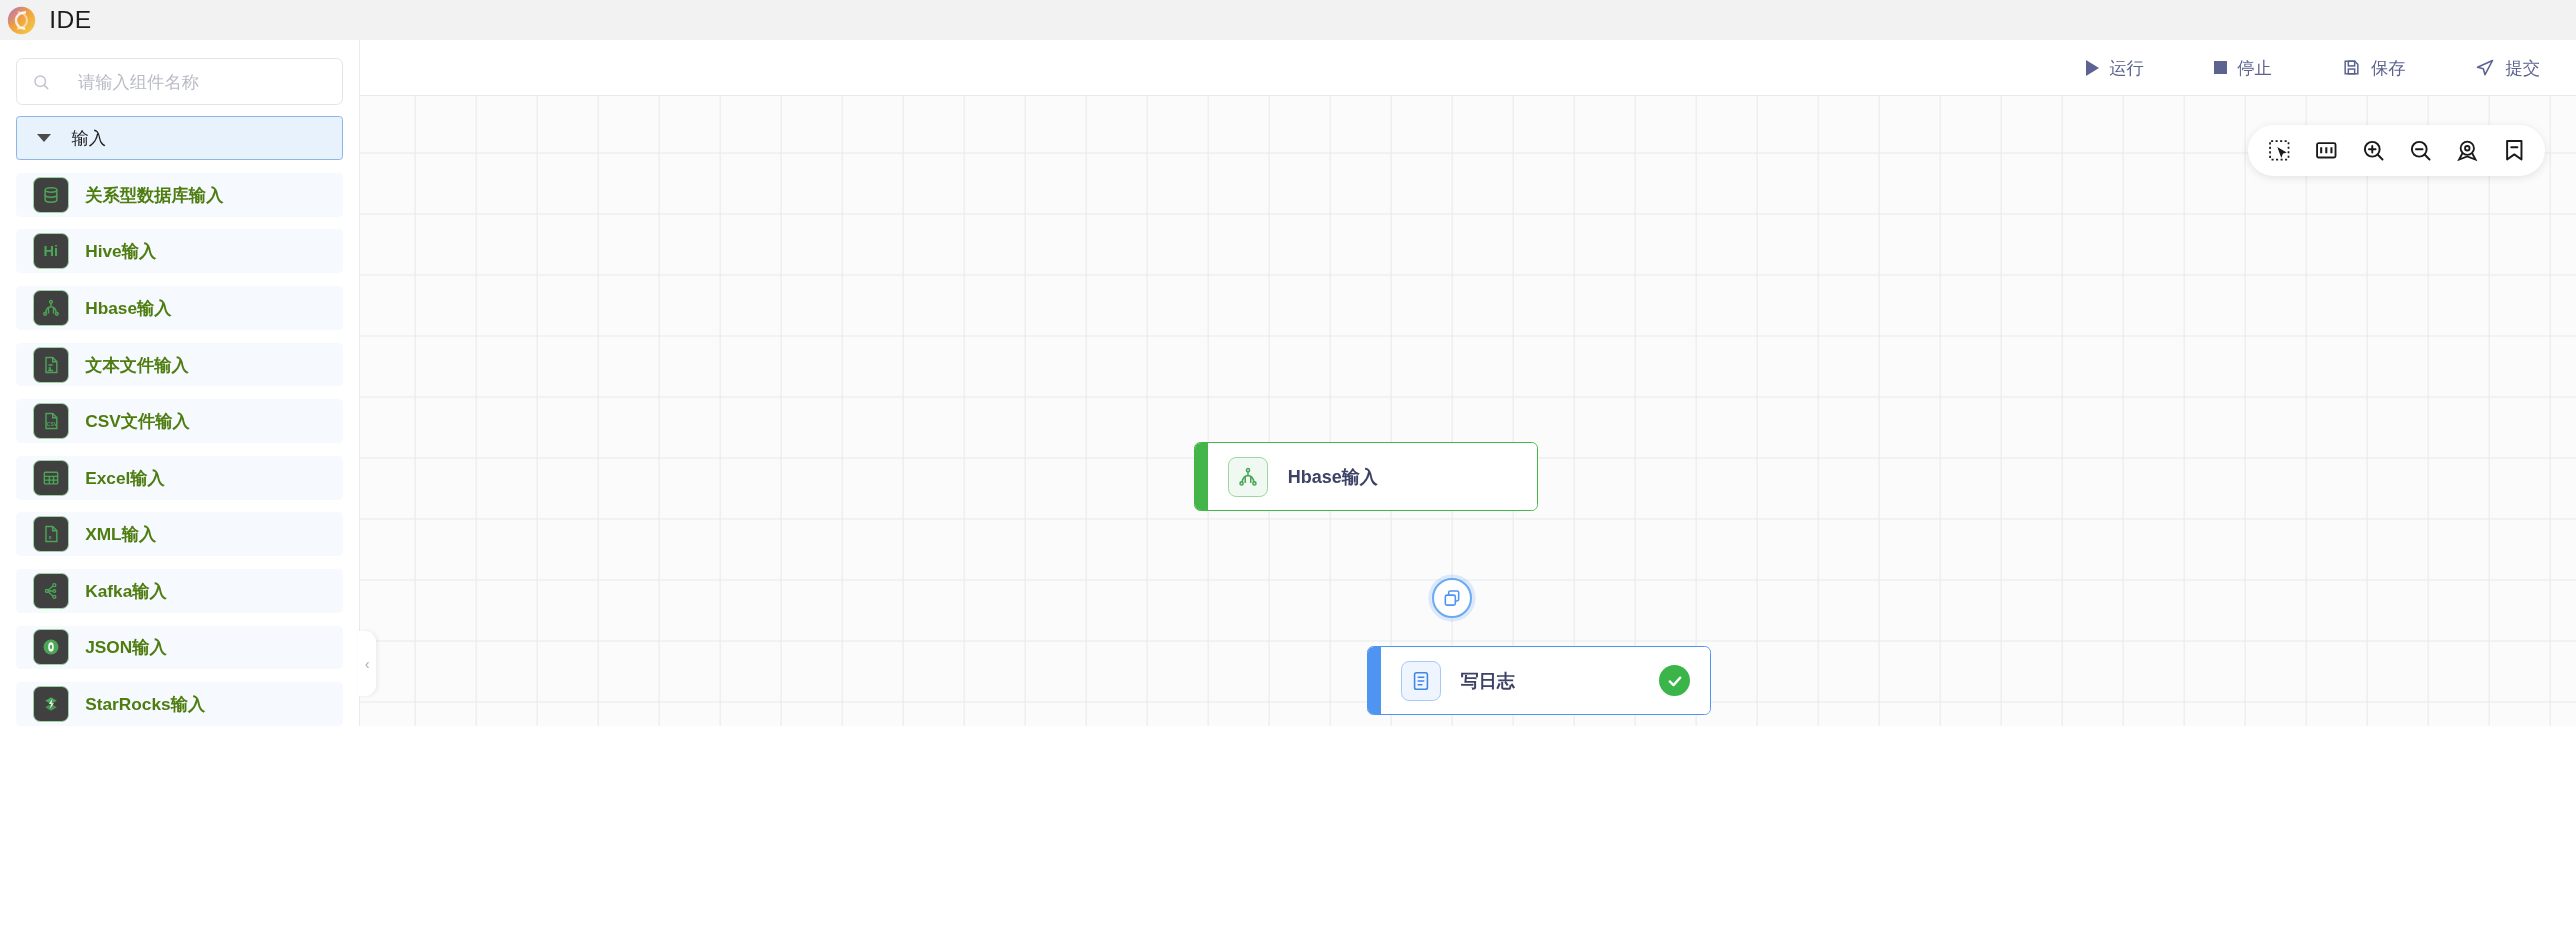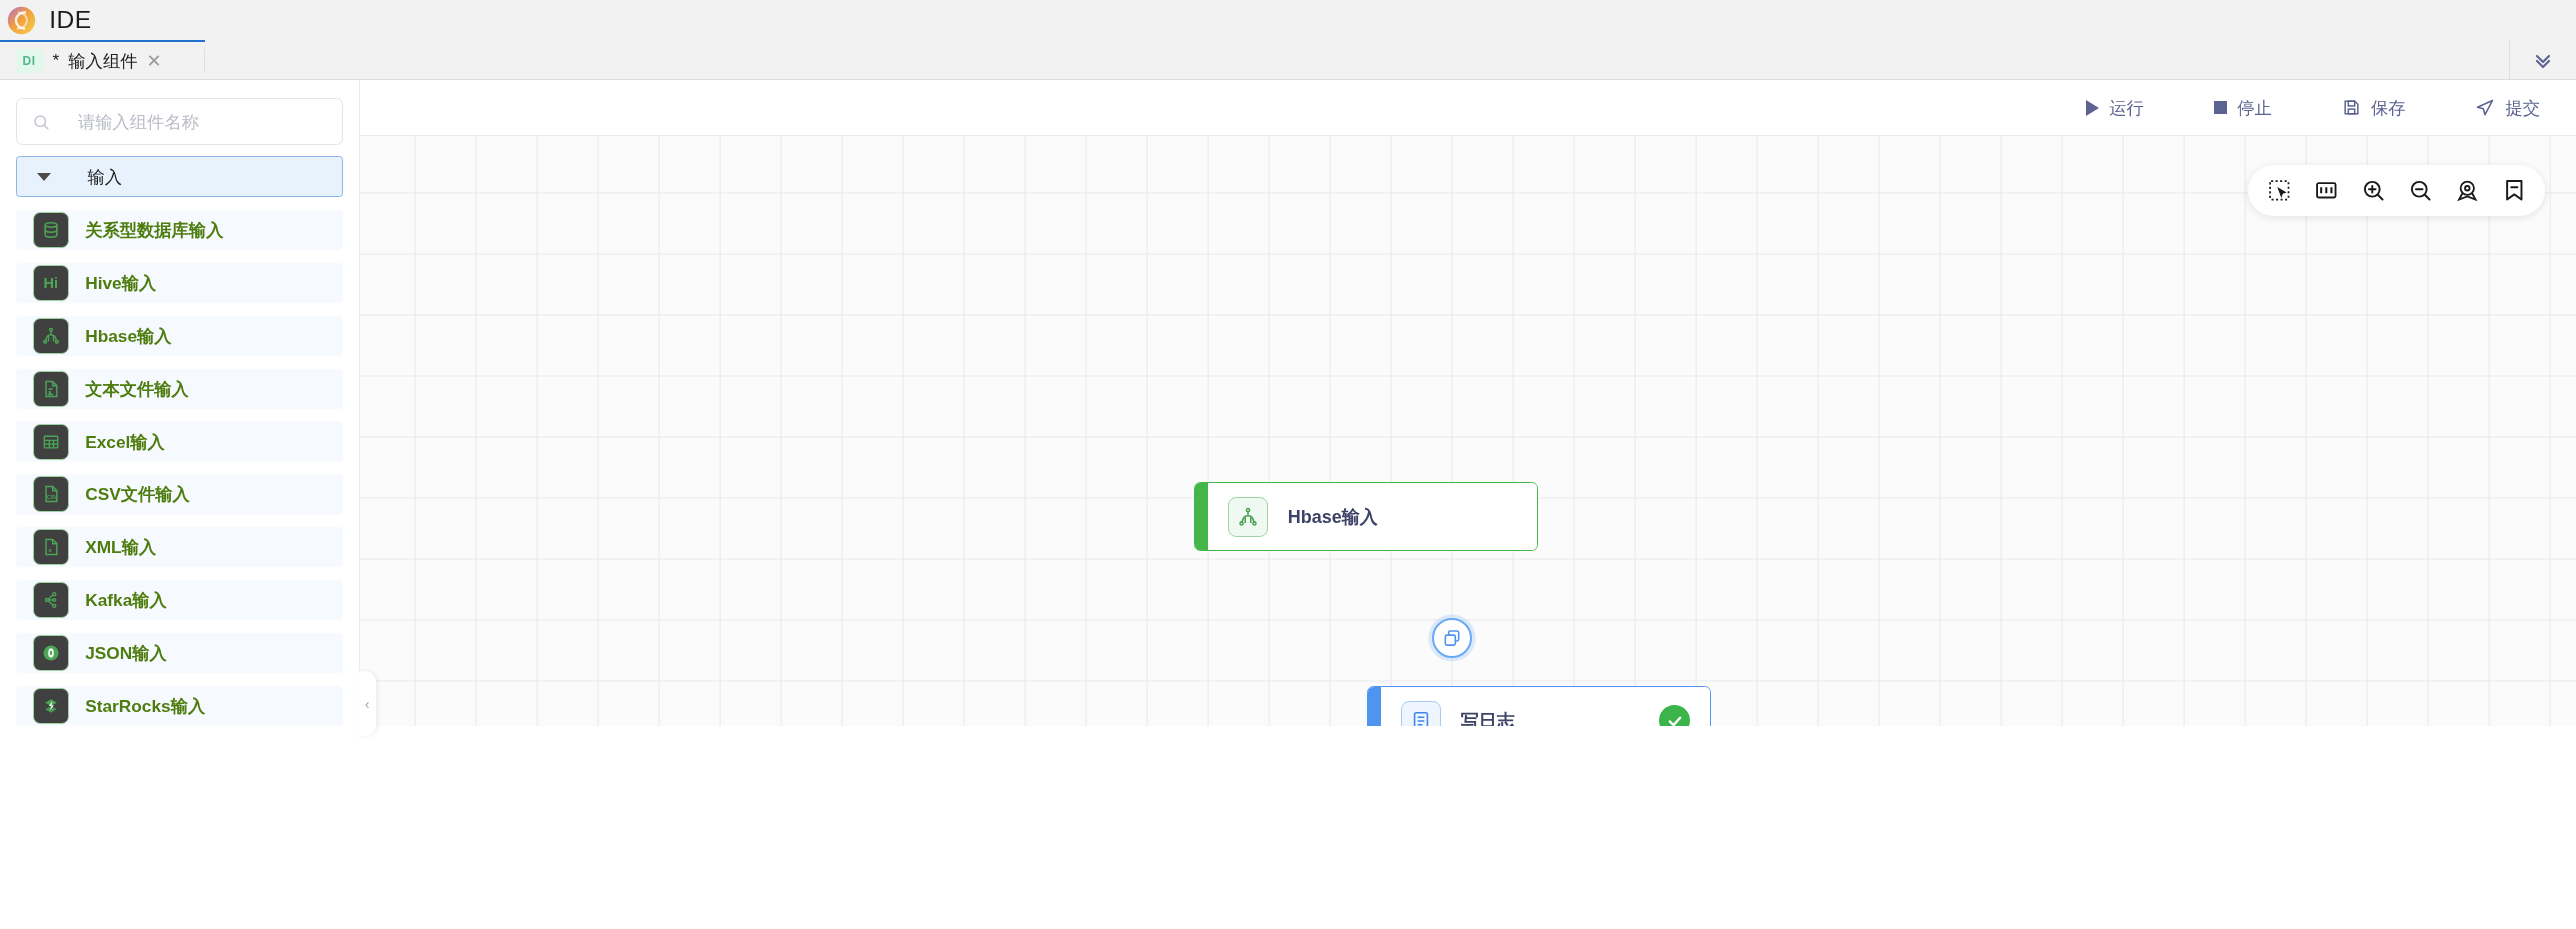--- a/index.html
+++ b/index.html
@@ -63,21 +63,21 @@
   .search-box {
     height: 47px; border: 0.9px solid #e2e4ea; border-radius: 6.4px;
     display: flex; align-items: center; gap: 28px; padding: 0 14.6px;
     background: #fff;
   }
   .search-box .ph { color: #b9bcc6; font-size: 17.3px; }
   .search-icon { flex: 0 0 auto; color: #c2c5cf; display: flex; }
 
   .cat-header {
     height: 51px; border: 0.9px solid #8bb7e8; background: #e8f2fd;
-    border-radius: 3.6px; display: flex; align-items: center; gap: 36px;
+    border-radius: 3.6px; display: flex; align-items: center; gap: 20px;
     padding: 0 20px; margin-bottom: 12.7px; cursor: pointer;
   }
   .cat-caret {
     width: 0; height: 0; border-left: 7.3px solid transparent;
     border-right: 7.3px solid transparent; border-top: 8.2px solid #4b4b4b;
   }
   .cat-title { font-size: 17.3px; color: #1c1c1c; }
 
   .comp-list { overflow: hidden; display: flex; flex-direction: column; gap: 12.7px; }
   .comp-item {
@@ -196,35 +196,20 @@
           </linearGradient>
         </defs>
         <circle cx="17" cy="17" r="15" fill="url(#lg)"></circle>
         <path d="M22 8c-7 0-11 4-11 9s4 9 10 9" stroke="#fff" stroke-width="2.6" fill="none" opacity=".85"></path>
         <path d="M12 26c7 0 11-4 11-9s-4-9-10-9" stroke="#fff" stroke-width="2.2" fill="none" opacity=".55"></path>
       </svg>
     </div>
     <div class="app-title">IDE</div>
   </div>
 
-  <div class="tabbar">
-    <div class="tab">
-      <span class="tab-badge">DI</span>
-      <span class="tab-star">*</span>
-      <span class="tab-label">输入组件</span>
-      <span class="tab-close">✕</span>
-    </div>
-    <div class="tabbar-spacer"></div>
-    <div class="tab-expand">
-      <svg width="24" height="24" viewBox="0 0 24 24" fill="none" stroke="currentColor" stroke-width="2.2" stroke-linecap="round" stroke-linejoin="round">
-        <polyline points="6,8 12,14 18,8"></polyline>
-          <polyline points="6,13 12,19 18,13"></polyline>
-      </svg>
-    </div>
-  </div>
 
   <div class="body">
 
     <div class="sidebar">
       <div class="search-wrap">
         <div class="search-box">
           <span class="search-icon">
             <svg width="18" height="18" viewBox="0 0 24 24" fill="none" stroke="currentColor" stroke-width="2">
               <circle cx="11" cy="11" r="7"></circle>
                 <line x1="16.5" y1="16.5" x2="21" y2="21" stroke-linecap="round"></line>
@@ -277,37 +262,37 @@
                 <path d="M14 3v5h5"></path>
               <path d="M9 12h5M9 15.5h3"></path>
                 <path d="M14.5 18.5h-5l2-2"></path>
             </svg>
           </span>
           <span class="comp-label">文本文件输入</span>
         </div>
 
         <div class="comp-item">
           <span class="comp-icon">
-            <svg width="20" height="20" viewBox="0 0 24 24" fill="none" stroke="currentColor" stroke-width="1.7">
-              <rect x="4" y="5" width="16" height="14" rx="1"></rect>
-              <path d="M4 10h16M4 14.5h16M10 10v9M15 10v9"></path>
-            </svg>
-          </span>
-          <span class="comp-label">Excel输入</span>
-        </div>
-
-        <div class="comp-item">
-          <span class="comp-icon">
             <svg width="20" height="20" viewBox="0 0 24 24" fill="none" stroke="currentColor" stroke-width="1.7" style="font-size:16px">
               <path d="M6 3h8l5 5v13H6z"></path>
                 <path d="M14 3v5h5"></path>
               <text x="7" y="18" font-size="6" fill="currentColor" stroke="none" font-family="sans-serif">CSV</text>
             </svg>
           </span>
           <span class="comp-label">CSV文件输入</span>
+        </div>
+
+        <div class="comp-item">
+          <span class="comp-icon">
+            <svg width="20" height="20" viewBox="0 0 24 24" fill="none" stroke="currentColor" stroke-width="1.7">
+              <rect x="4" y="5" width="16" height="14" rx="1"></rect>
+              <path d="M4 10h16M4 14.5h16M10 10v9M15 10v9"></path>
+            </svg>
+          </span>
+          <span class="comp-label">Excel输入</span>
         </div>
 
         <div class="comp-item">
           <span class="comp-icon">
             <svg width="20" height="20" viewBox="0 0 24 24" fill="none" stroke="currentColor" stroke-width="1.7" style="font-size:16px">
               <path d="M6 3h8l5 5v13H6z"></path>
                 <path d="M14 3v5h5"></path>
               <text x="9" y="18" font-size="7" fill="currentColor" stroke="none" font-family="sans-serif">x</text>
             </svg>
           </span>

